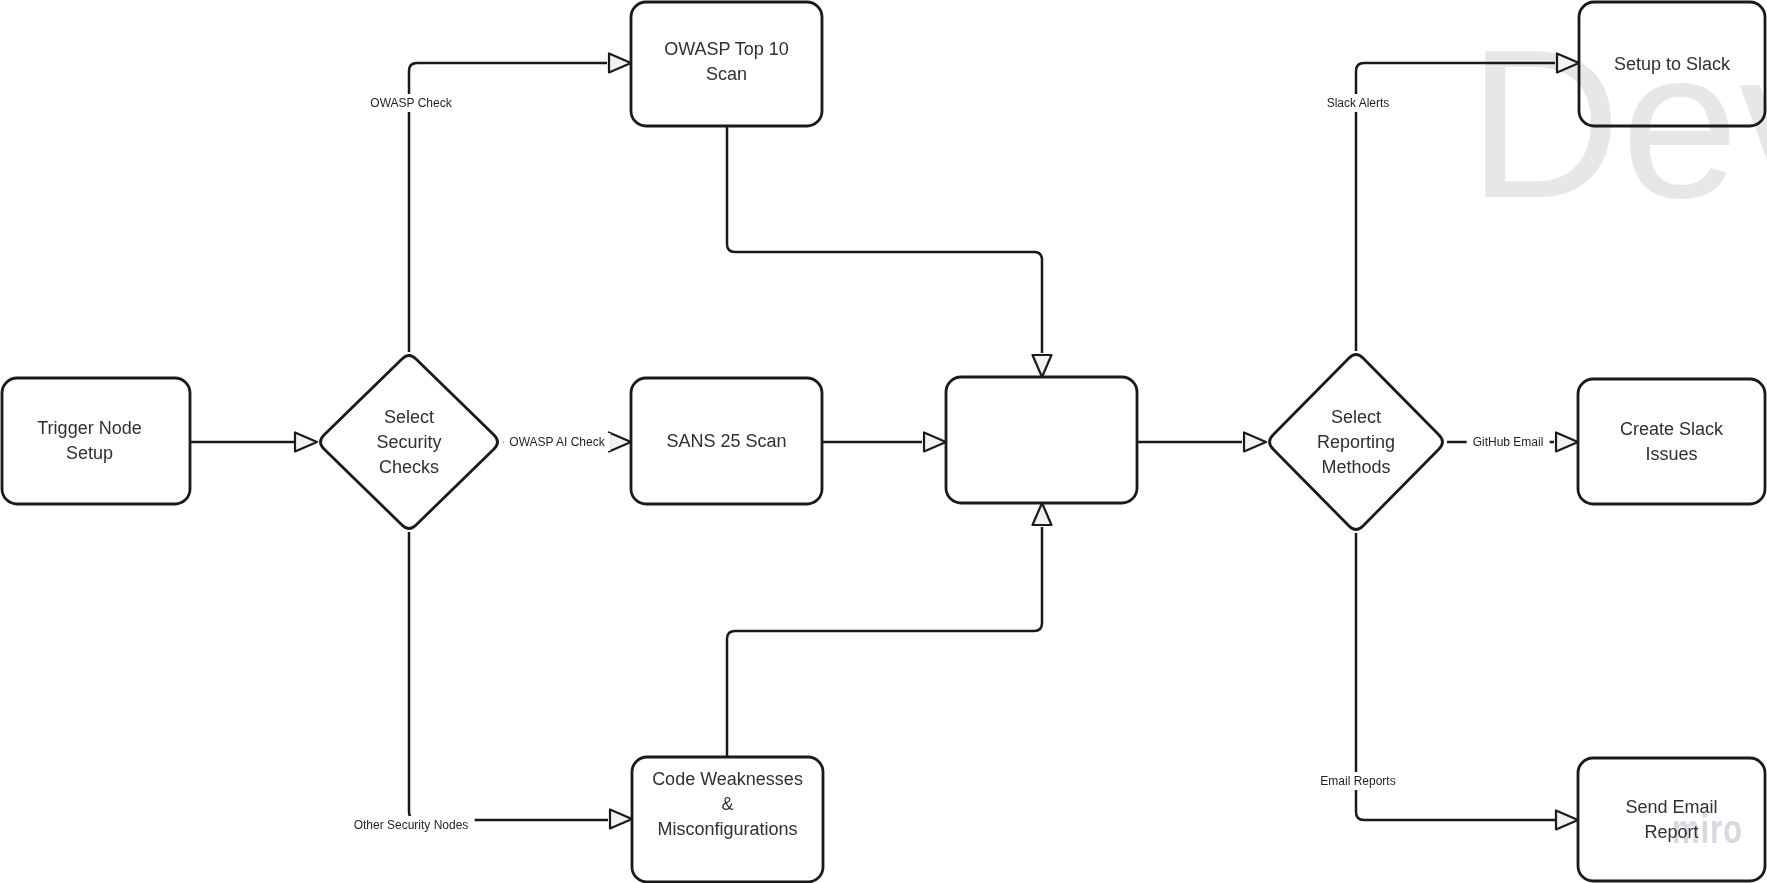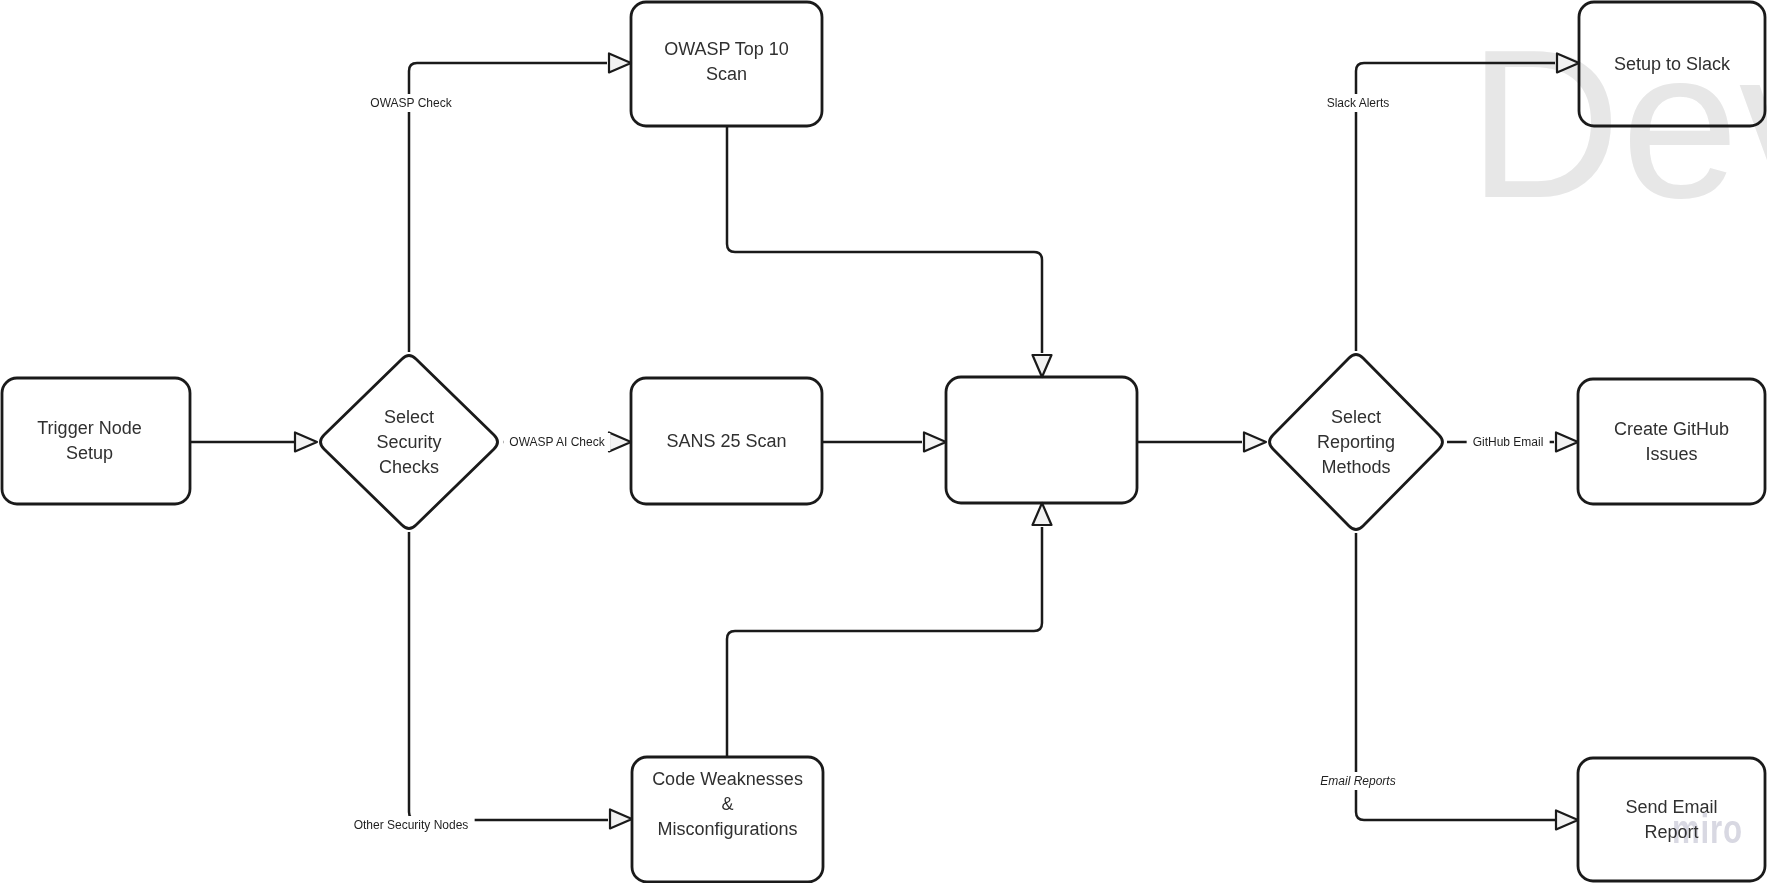--- a/index.html
+++ b/index.html
@@ -131,25 +131,25 @@
   <div class="node-label" style="left:631px; top:0; width:191px; height:124px;">OWASP Top 10
 Scan</div>
   <div class="node-label" style="left:631px; top:378px; width:191px; height:126px;">SANS 25 Scan</div>
   <div class="node-label" style="left:632px; top:757px; width:191px; height:94px;">Code Weaknesses
 &amp;
 Misconfigurations</div>
   <div class="node-label" style="left:1271px; top:377px; width:170px; height:130px;">Select
 Reporting
 Methods</div>
   <div class="node-label" style="left:1579px; top:2px; width:186px; height:124px;">Setup to Slack</div>
-  <div class="node-label" style="left:1578px; top:379px; width:187px; height:125px;">Create GitHub
+  <div class="node-label" style="left:1578px; top:379px; width:187px; height:125px;">Create Slack
 Issues</div>
   <div class="node-label" style="left:1578px; top:758px; width:187px; height:123px;">Send Email
 Report</div>
 
   <div class="edge-label" style="left:411px; top:103px;">OWASP Check</div>
   <div class="edge-label" style="left:557px; top:442px;">OWASP AI Check</div>
   <div class="edge-label" style="left:411px; top:781px;margin-top:44px;">Other Security Nodes</div>
   <div class="edge-label" style="left:1358px; top:103px;">Slack Alerts</div>
   <div class="edge-label" style="left:1508px; top:442px;">GitHub Email</div>
-  <div class="edge-label" style="left:1358px; top:781px;font-style:italic;">Email Reports</div>
+  <div class="edge-label" style="left:1358px; top:781px;">Email Reports</div>
 
 </div>
 
 </body></html>

